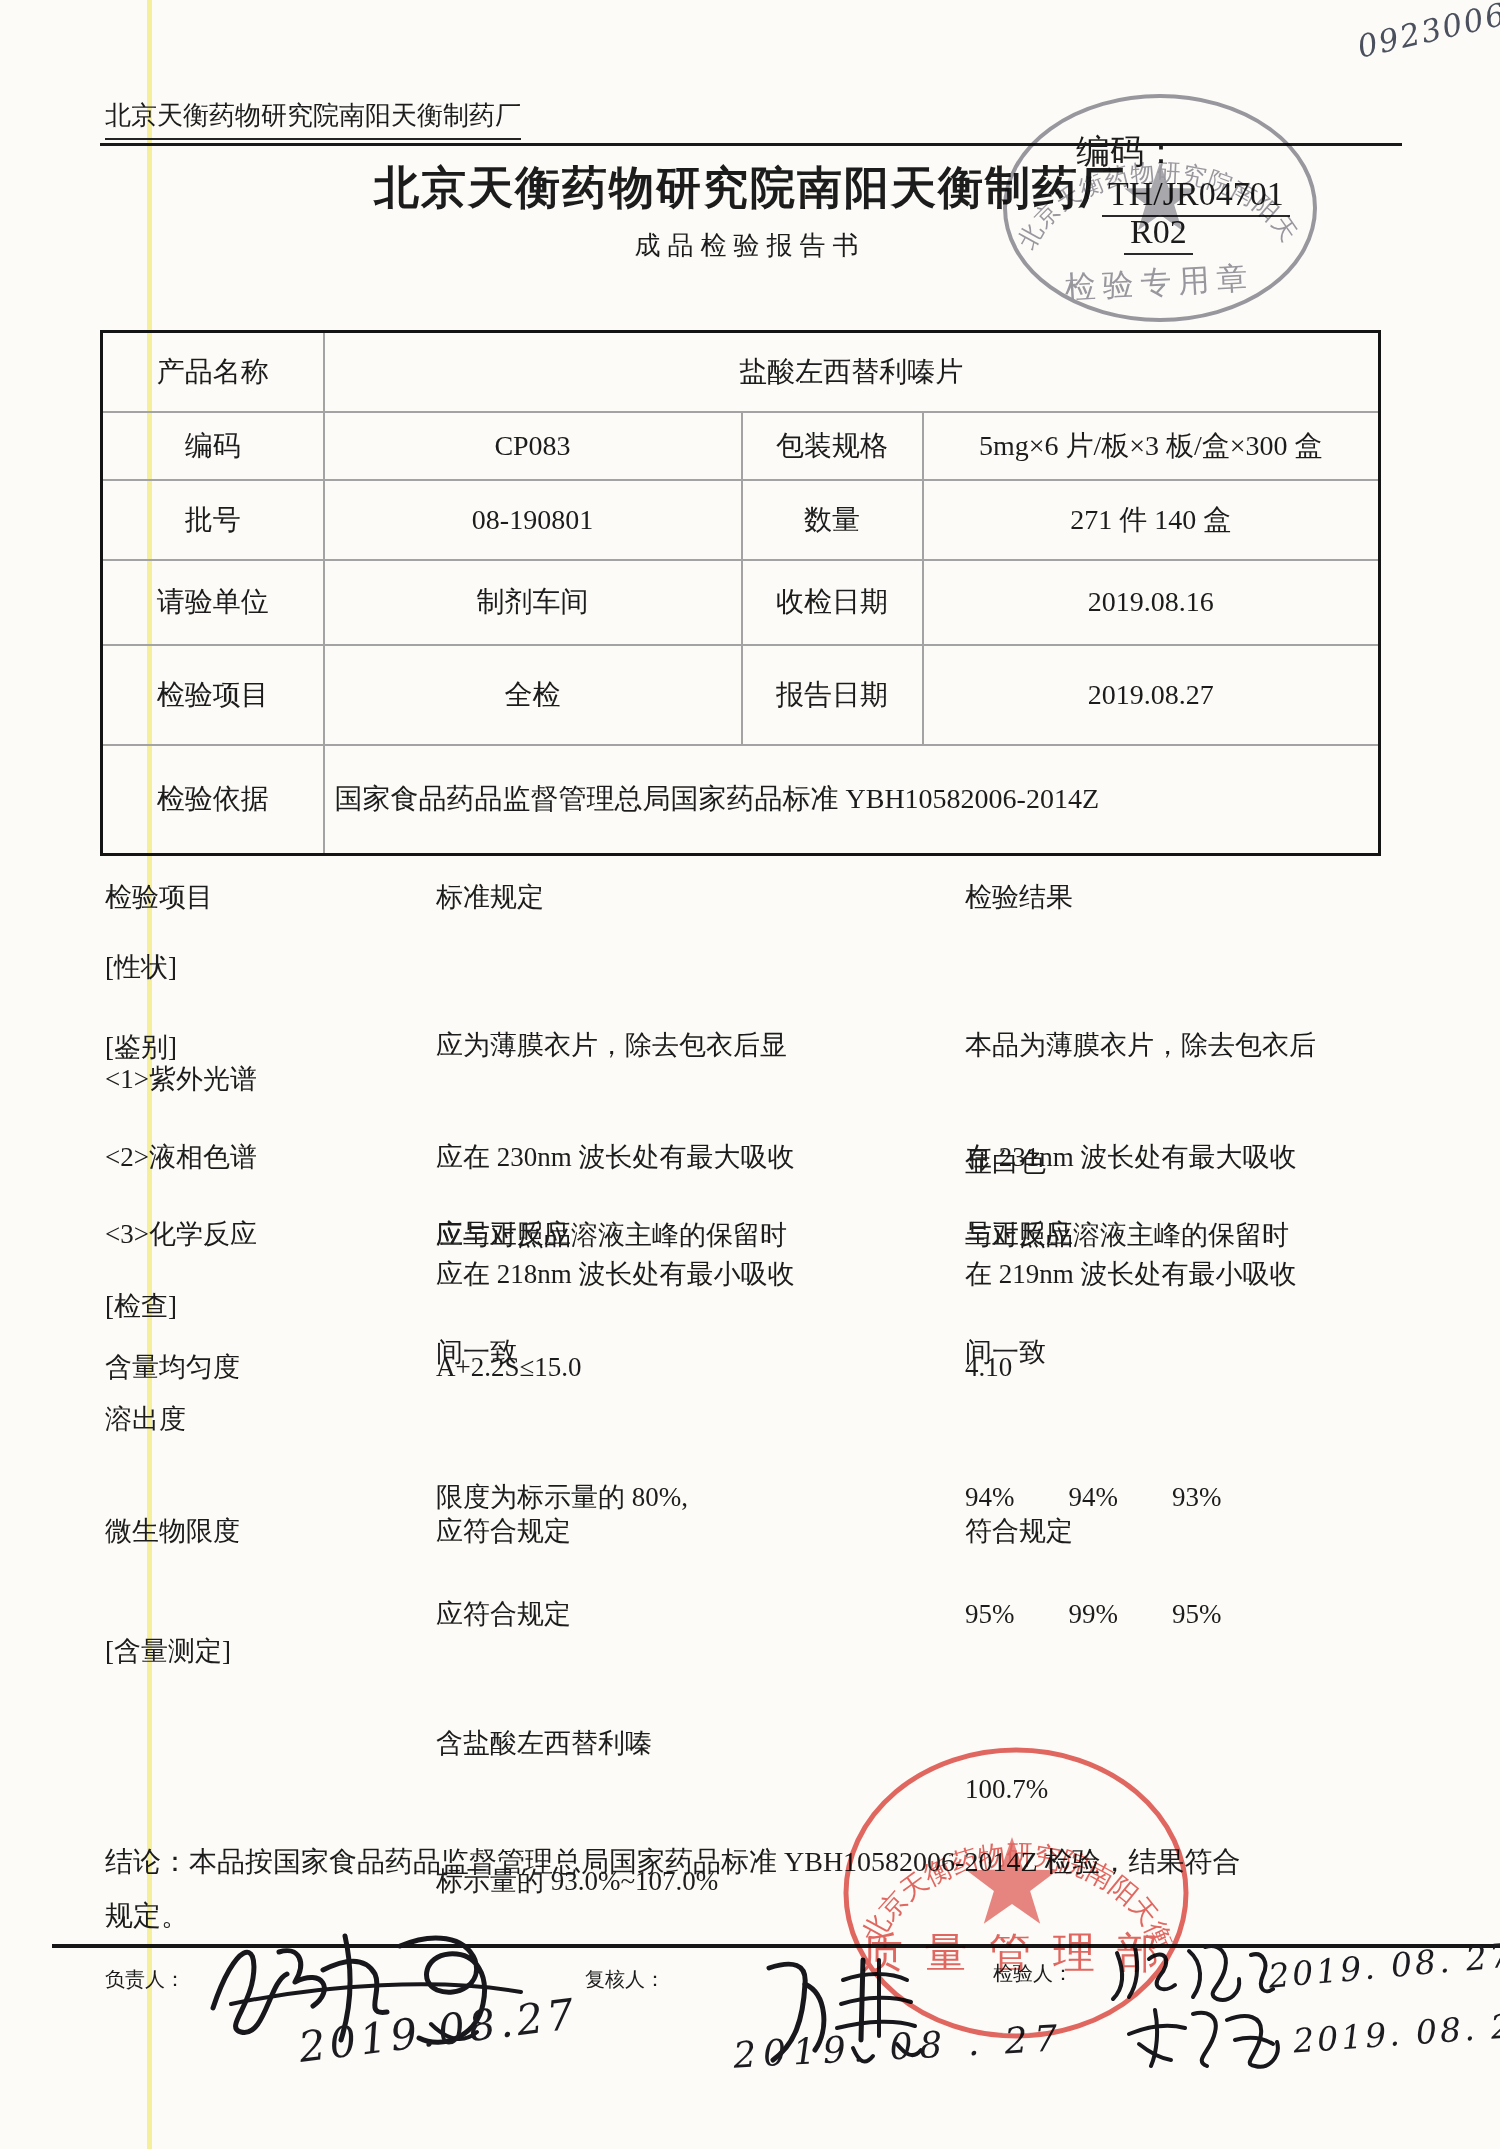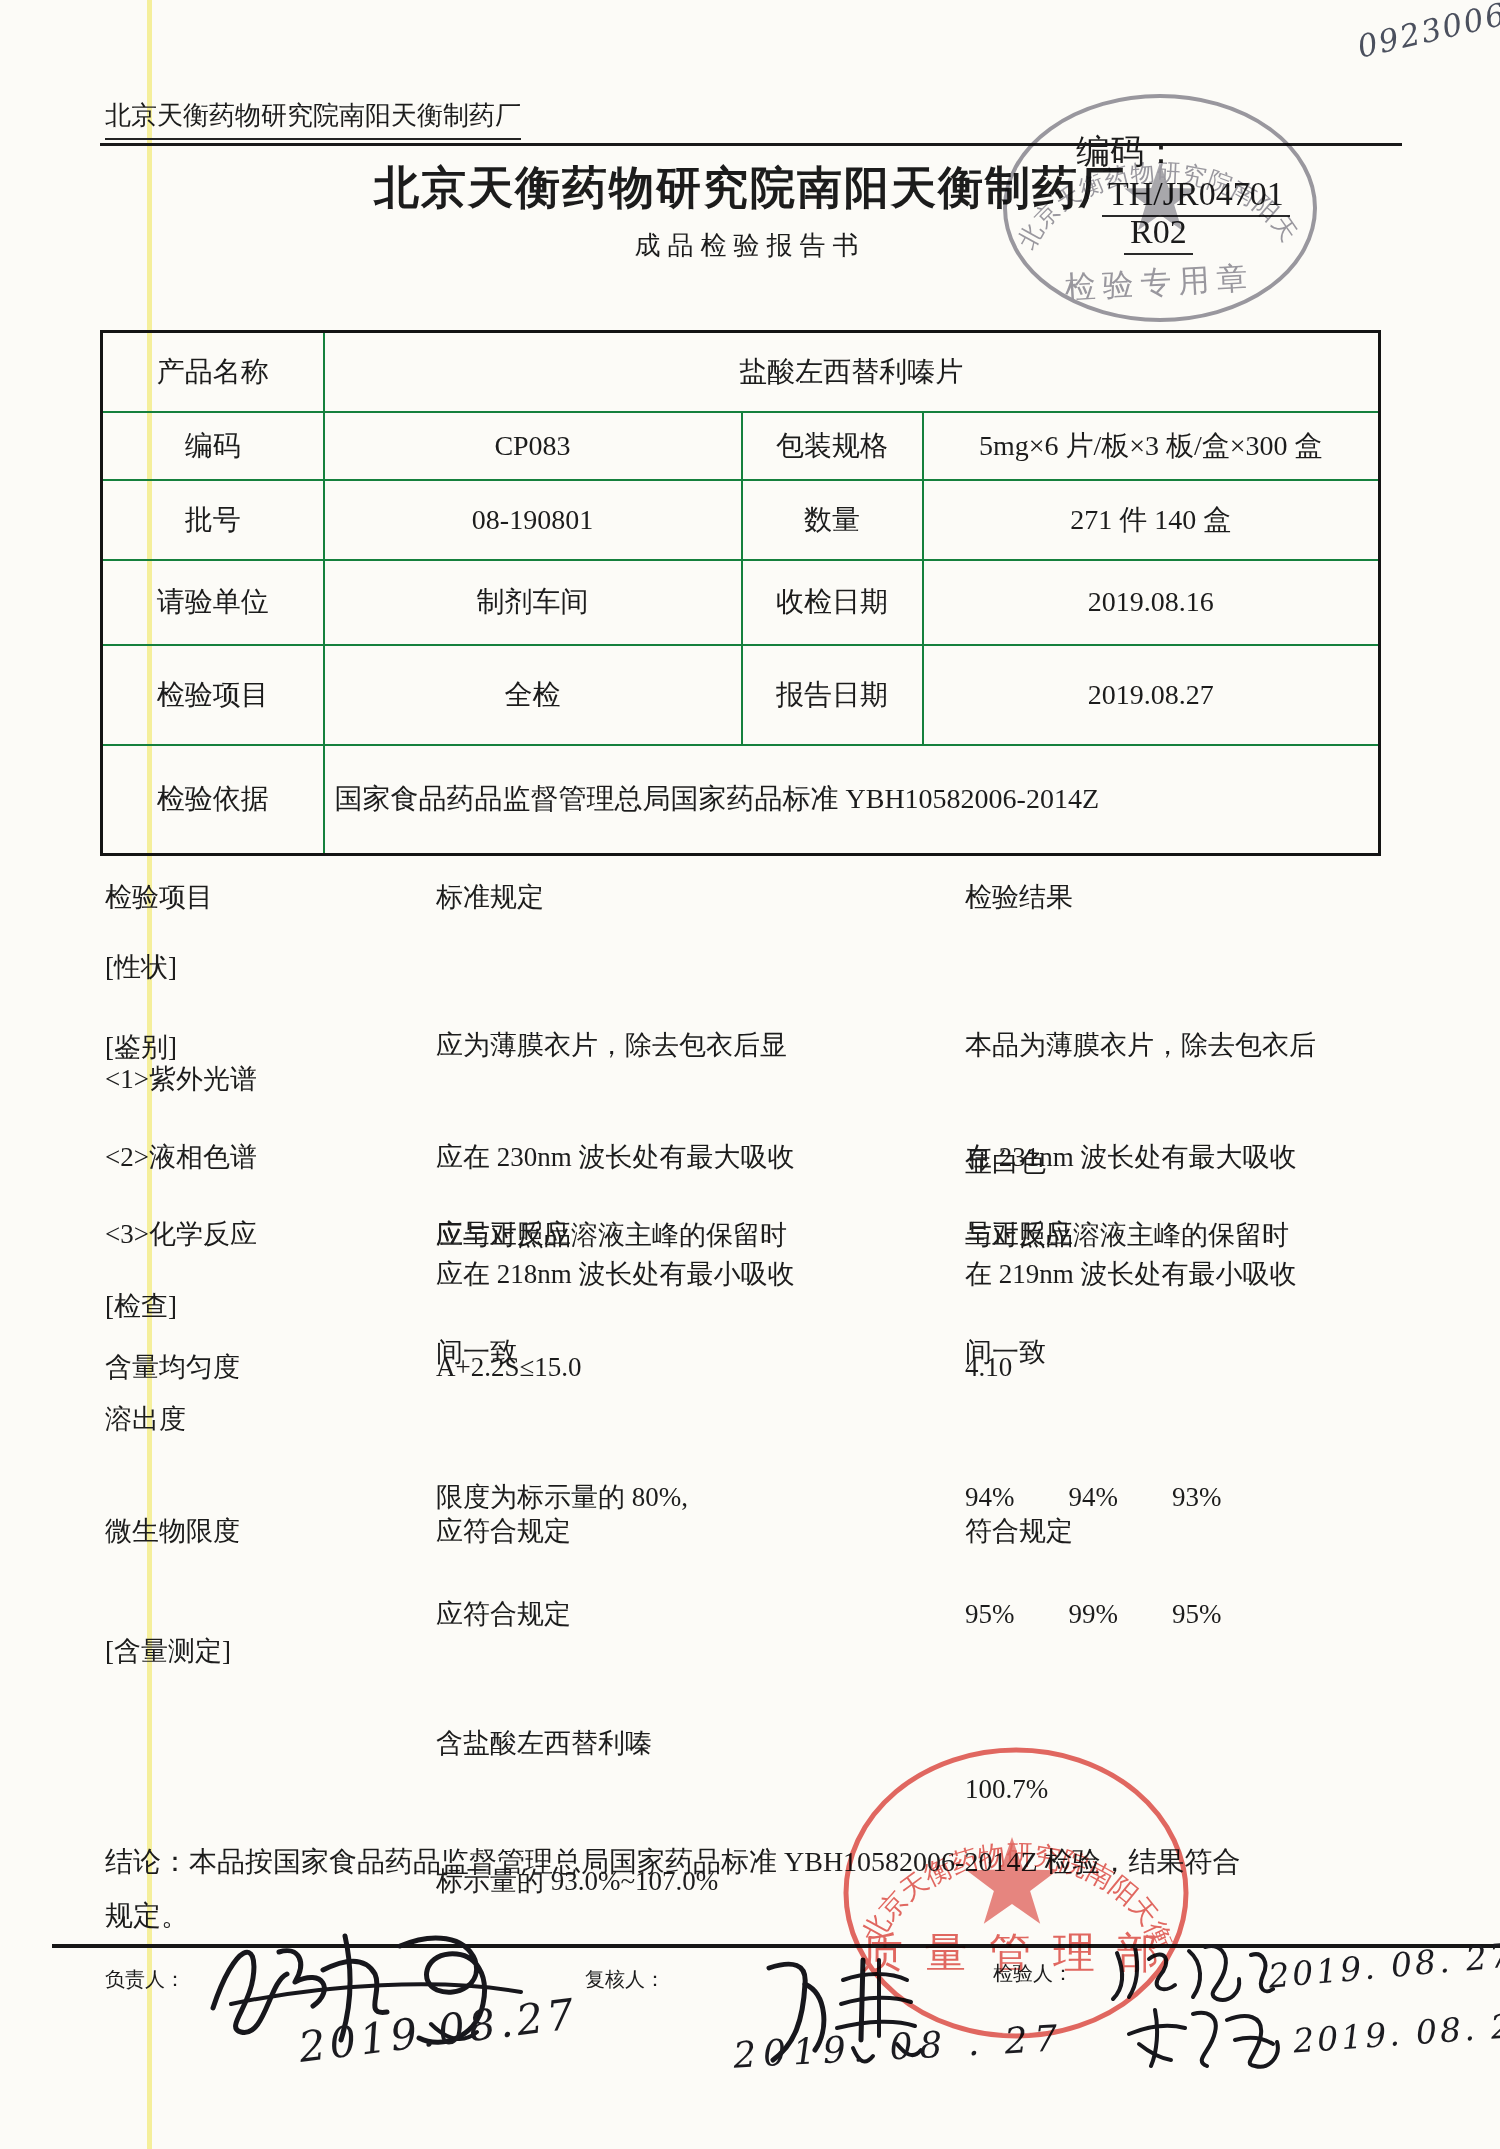--- a/index.html
+++ b/index.html
@@ -16,21 +16,21 @@
   .code-rev{margin-left:48px;}
   .header-rule{position:absolute;left:100px;top:143px;width:1302px;height:3px;background:#191919;}
   .title1{position:absolute;left:0;top:158px;width:100%;text-align:center;font-size:45px;
           font-weight:bold;letter-spacing:2px;white-space:pre;}
   .title2{position:absolute;left:0;top:228px;width:100%;text-align:center;font-size:26px;
           font-weight:normal;letter-spacing:7px;white-space:pre;}
   .report-no{position:absolute;left:108px;top:290px;font-size:28px;white-space:pre;}
   
   .info-table{position:absolute;left:100px;top:330px;border-collapse:collapse;table-layout:fixed;
               width:1278px;font-size:28px;}
-  .info-table td{border:2px solid #15803d;text-align:center;padding:0;}
+  .info-table td{border:2px solid #a3a3a3;text-align:center;padding:0;}
   .info-table{border:3px solid #141414;}
   .info-table td.left{text-align:left;padding-left:10px;}
   
   .spec-row{position:absolute;left:0;width:100%;font-size:27px;line-height:39px;}
   .sc-item{position:absolute;left:105px;top:0;white-space:pre;}
   .sc-std{position:absolute;left:436px;top:0;white-space:pre;}
   .sc-res{position:absolute;left:965px;top:0;white-space:pre;}
   .conc{position:absolute;left:105px;font-size:28px;white-space:pre;}
   .sig-rule{position:absolute;left:52px;top:1944px;width:1448px;height:4px;background:#161616;}
   .sig-label{position:absolute;font-size:20px;white-space:pre;}

